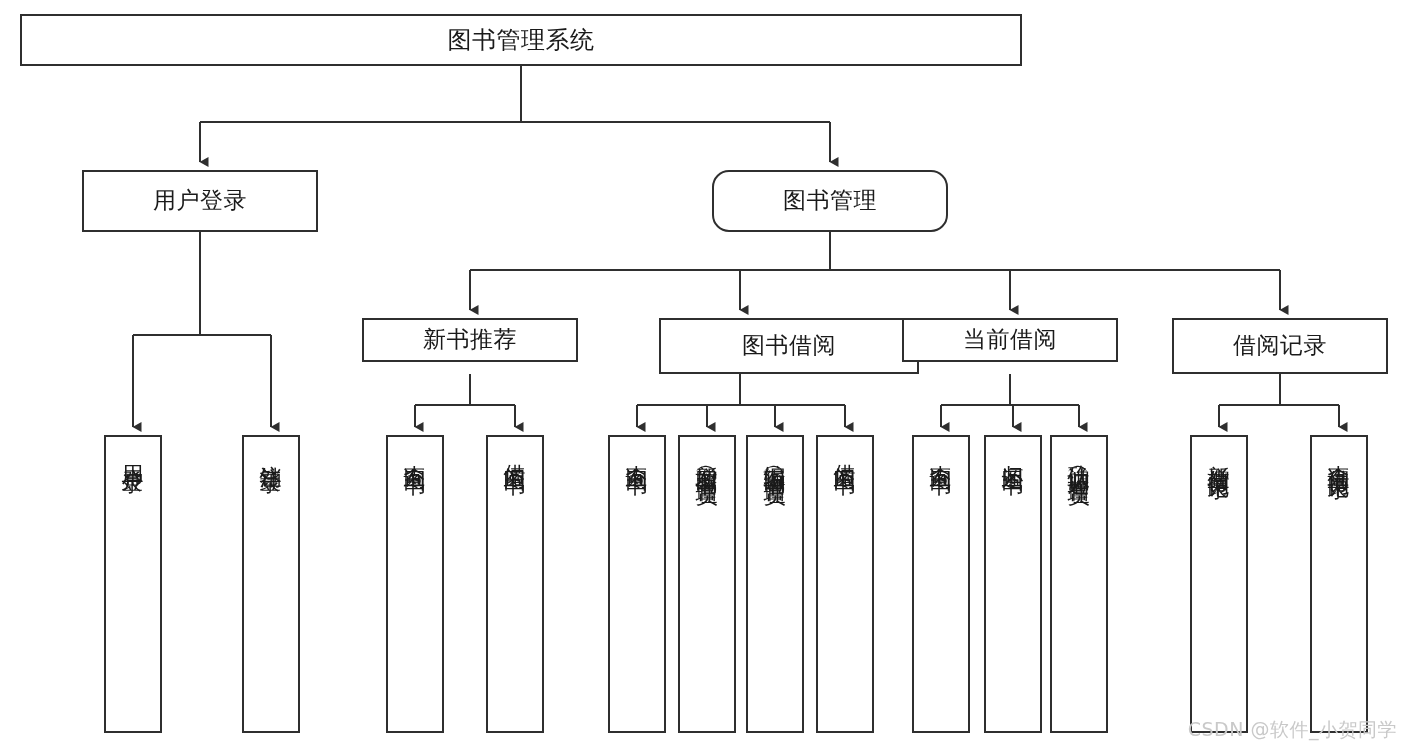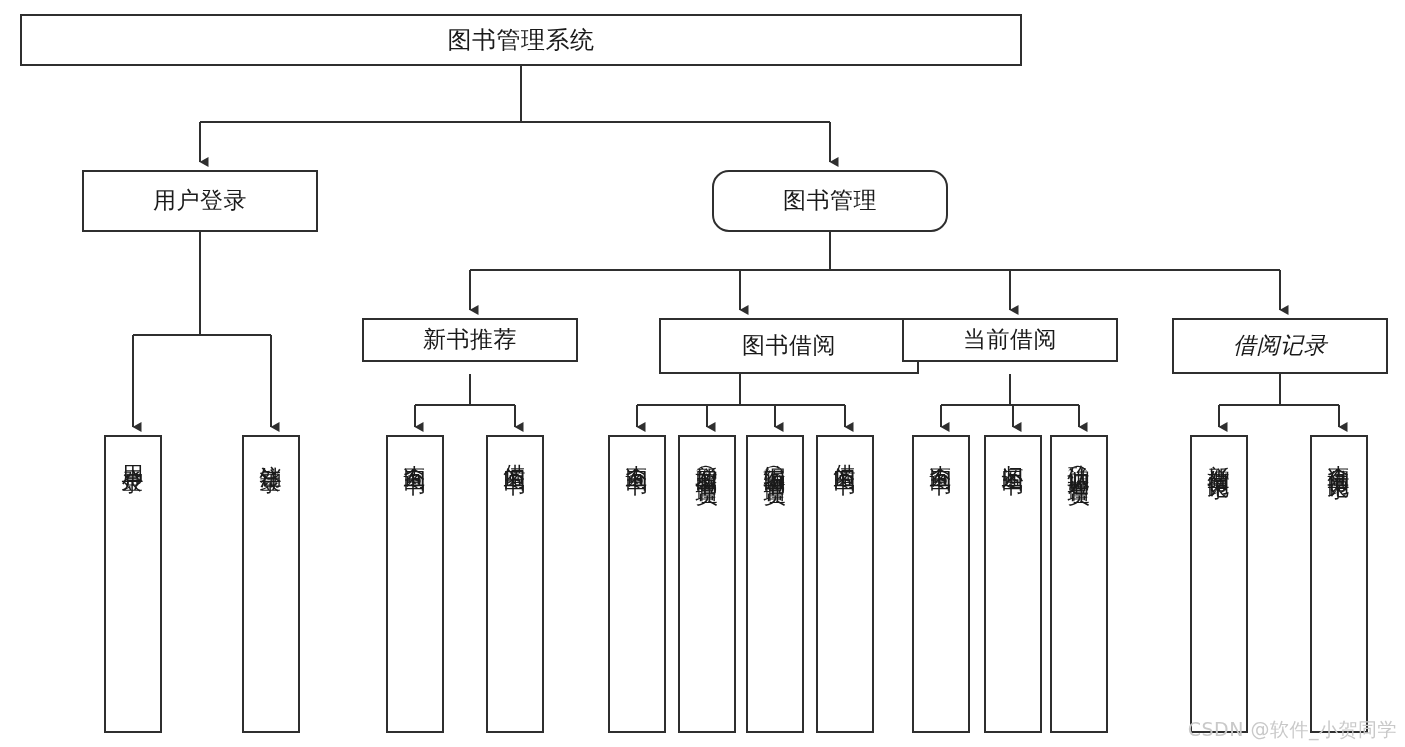--- a/index.html
+++ b/index.html
@@ -159,21 +159,21 @@
 
   <div class="node horiz" style="left: 362px; top: 318px; width: 216px; height: 44px;">
     <span class="label">新书推荐</span>
   </div>
   <div class="node horiz" style="left: 632px; top: 318px; width: 260px; height: 56px; margin-left: 27px;">
     <span class="label">图书借阅</span>
   </div>
   <div class="node horiz" style="left: 902px; top: 318px; width: 216px; height: 44px;">
     <span class="label">当前借阅</span>
   </div>
-  <div class="node horiz" style="left: 1172px; top: 318px; width: 216px; height: 56px; font-style: italic;">
+  <div class="node horiz" style="left: 1172px; top: 318px; width: 216px; height: 56px;">
     <span class="label">借阅记录</span>
   </div>
 
   <div class="node vert" style="left: 104px; top: 435px; width: 58px; height: 298px;">
     <span class="label">用户登录</span>
   </div>
   <div class="node vert" style="left: 242px; top: 435px; width: 58px; height: 298px;">
     <span class="label">注销登录</span>
   </div>
 

